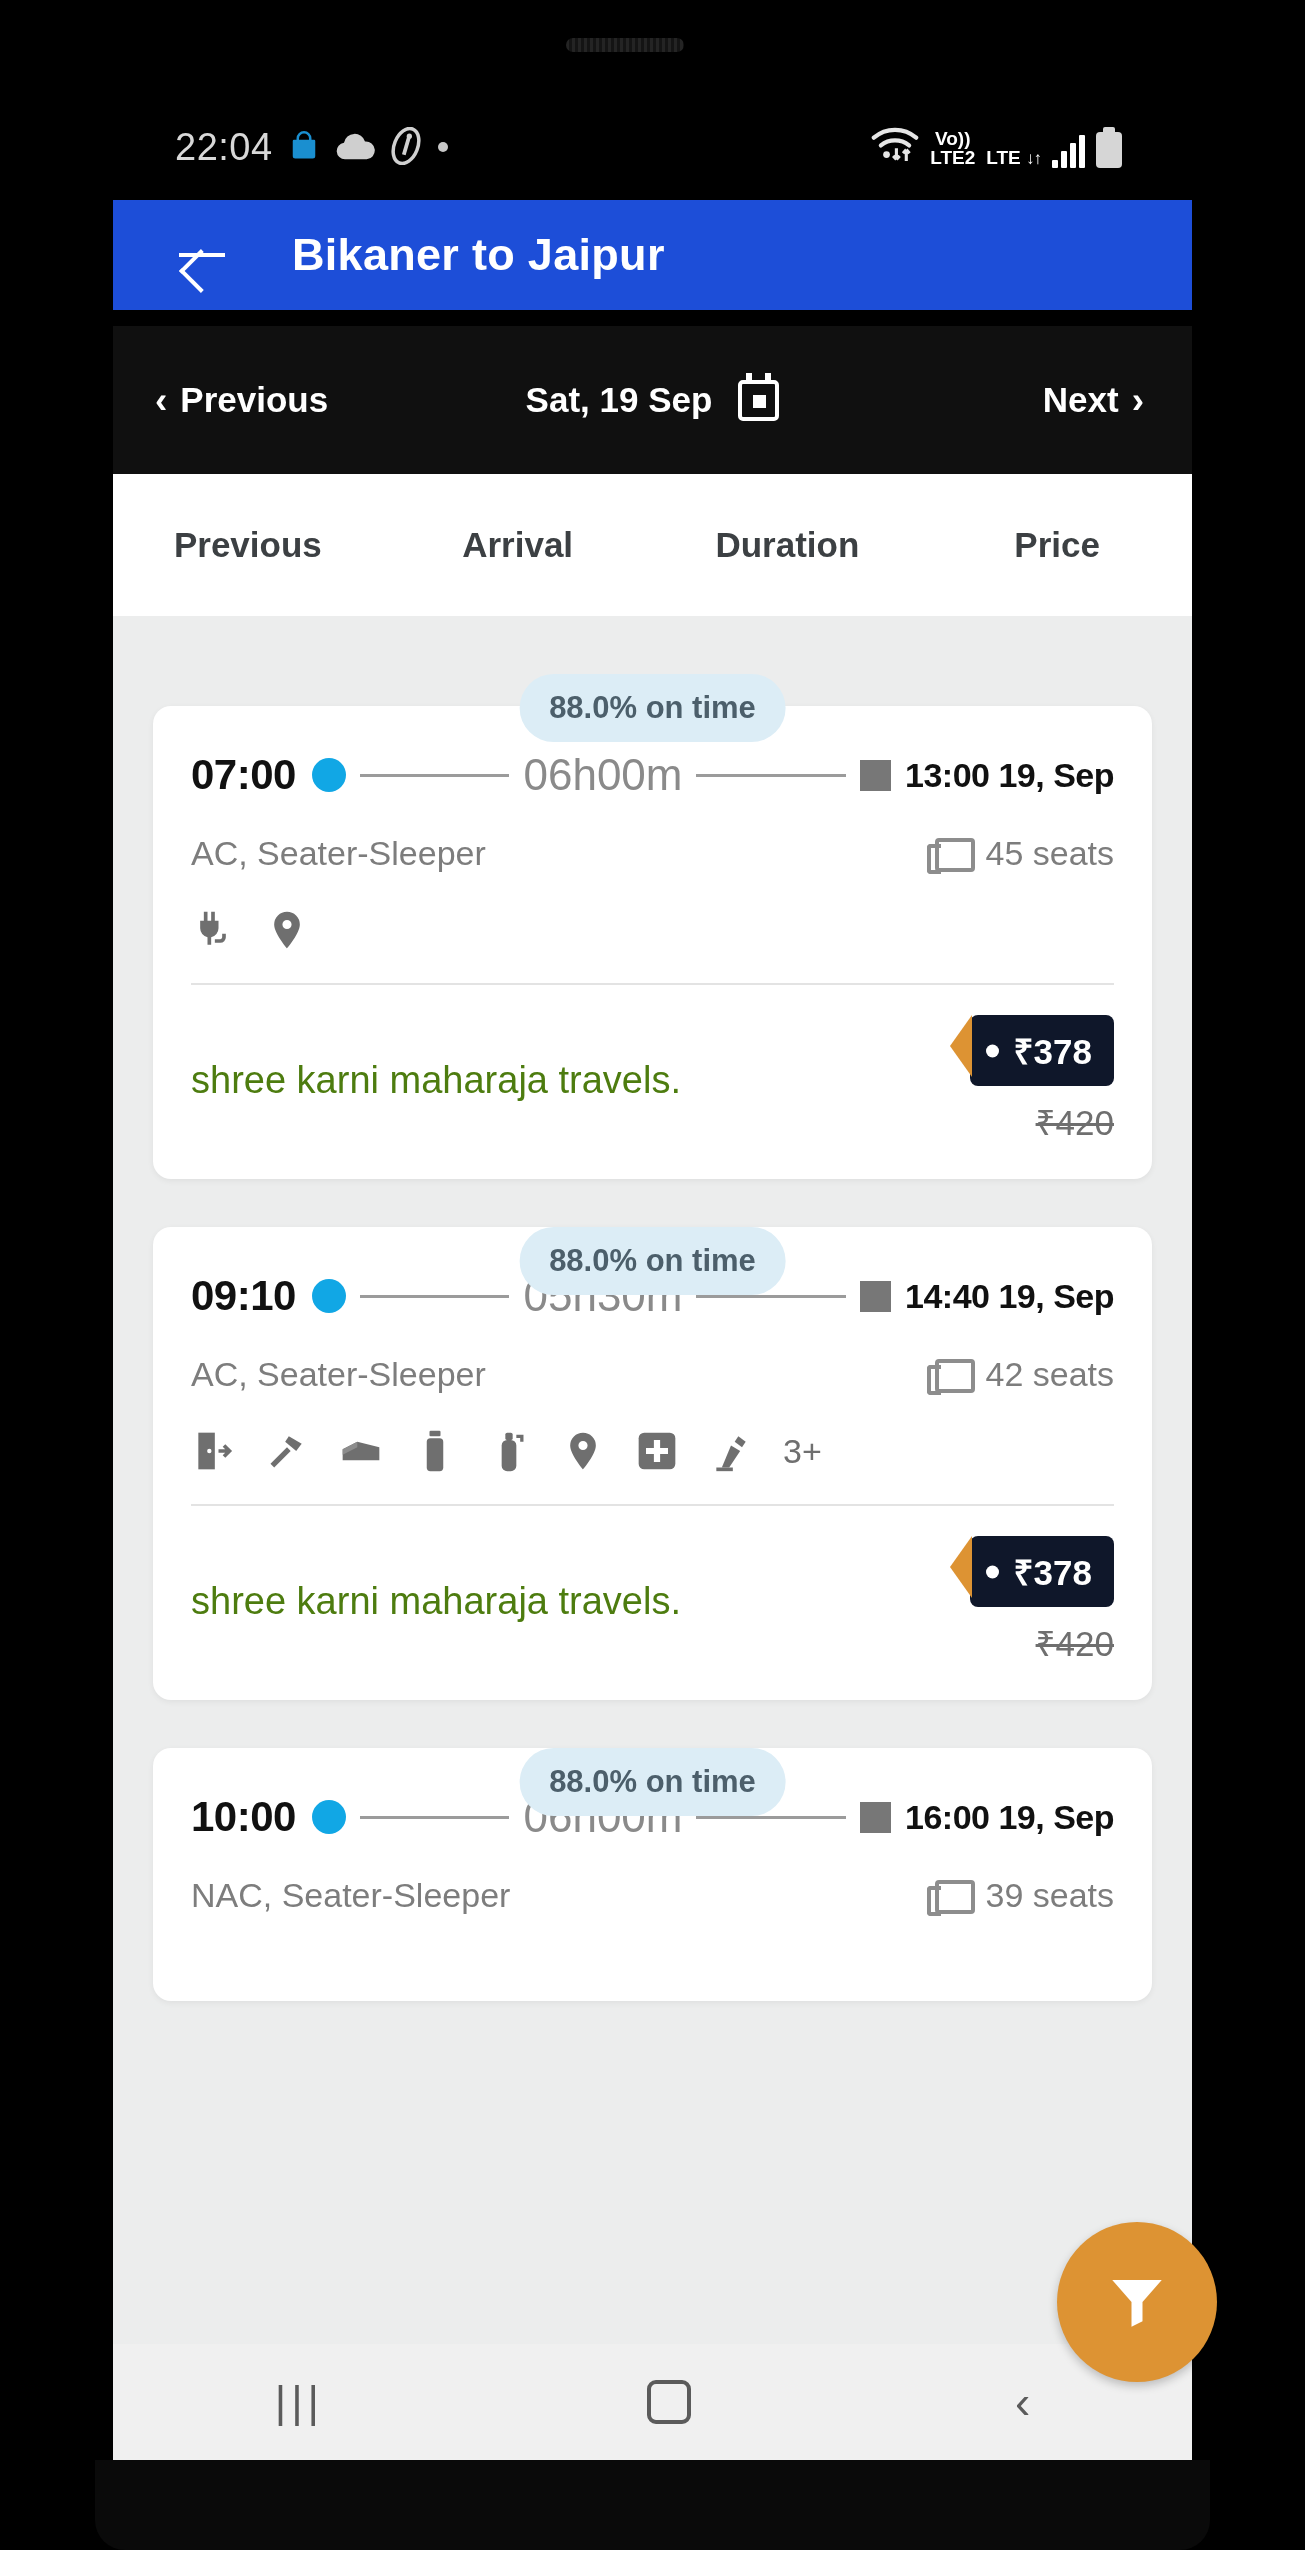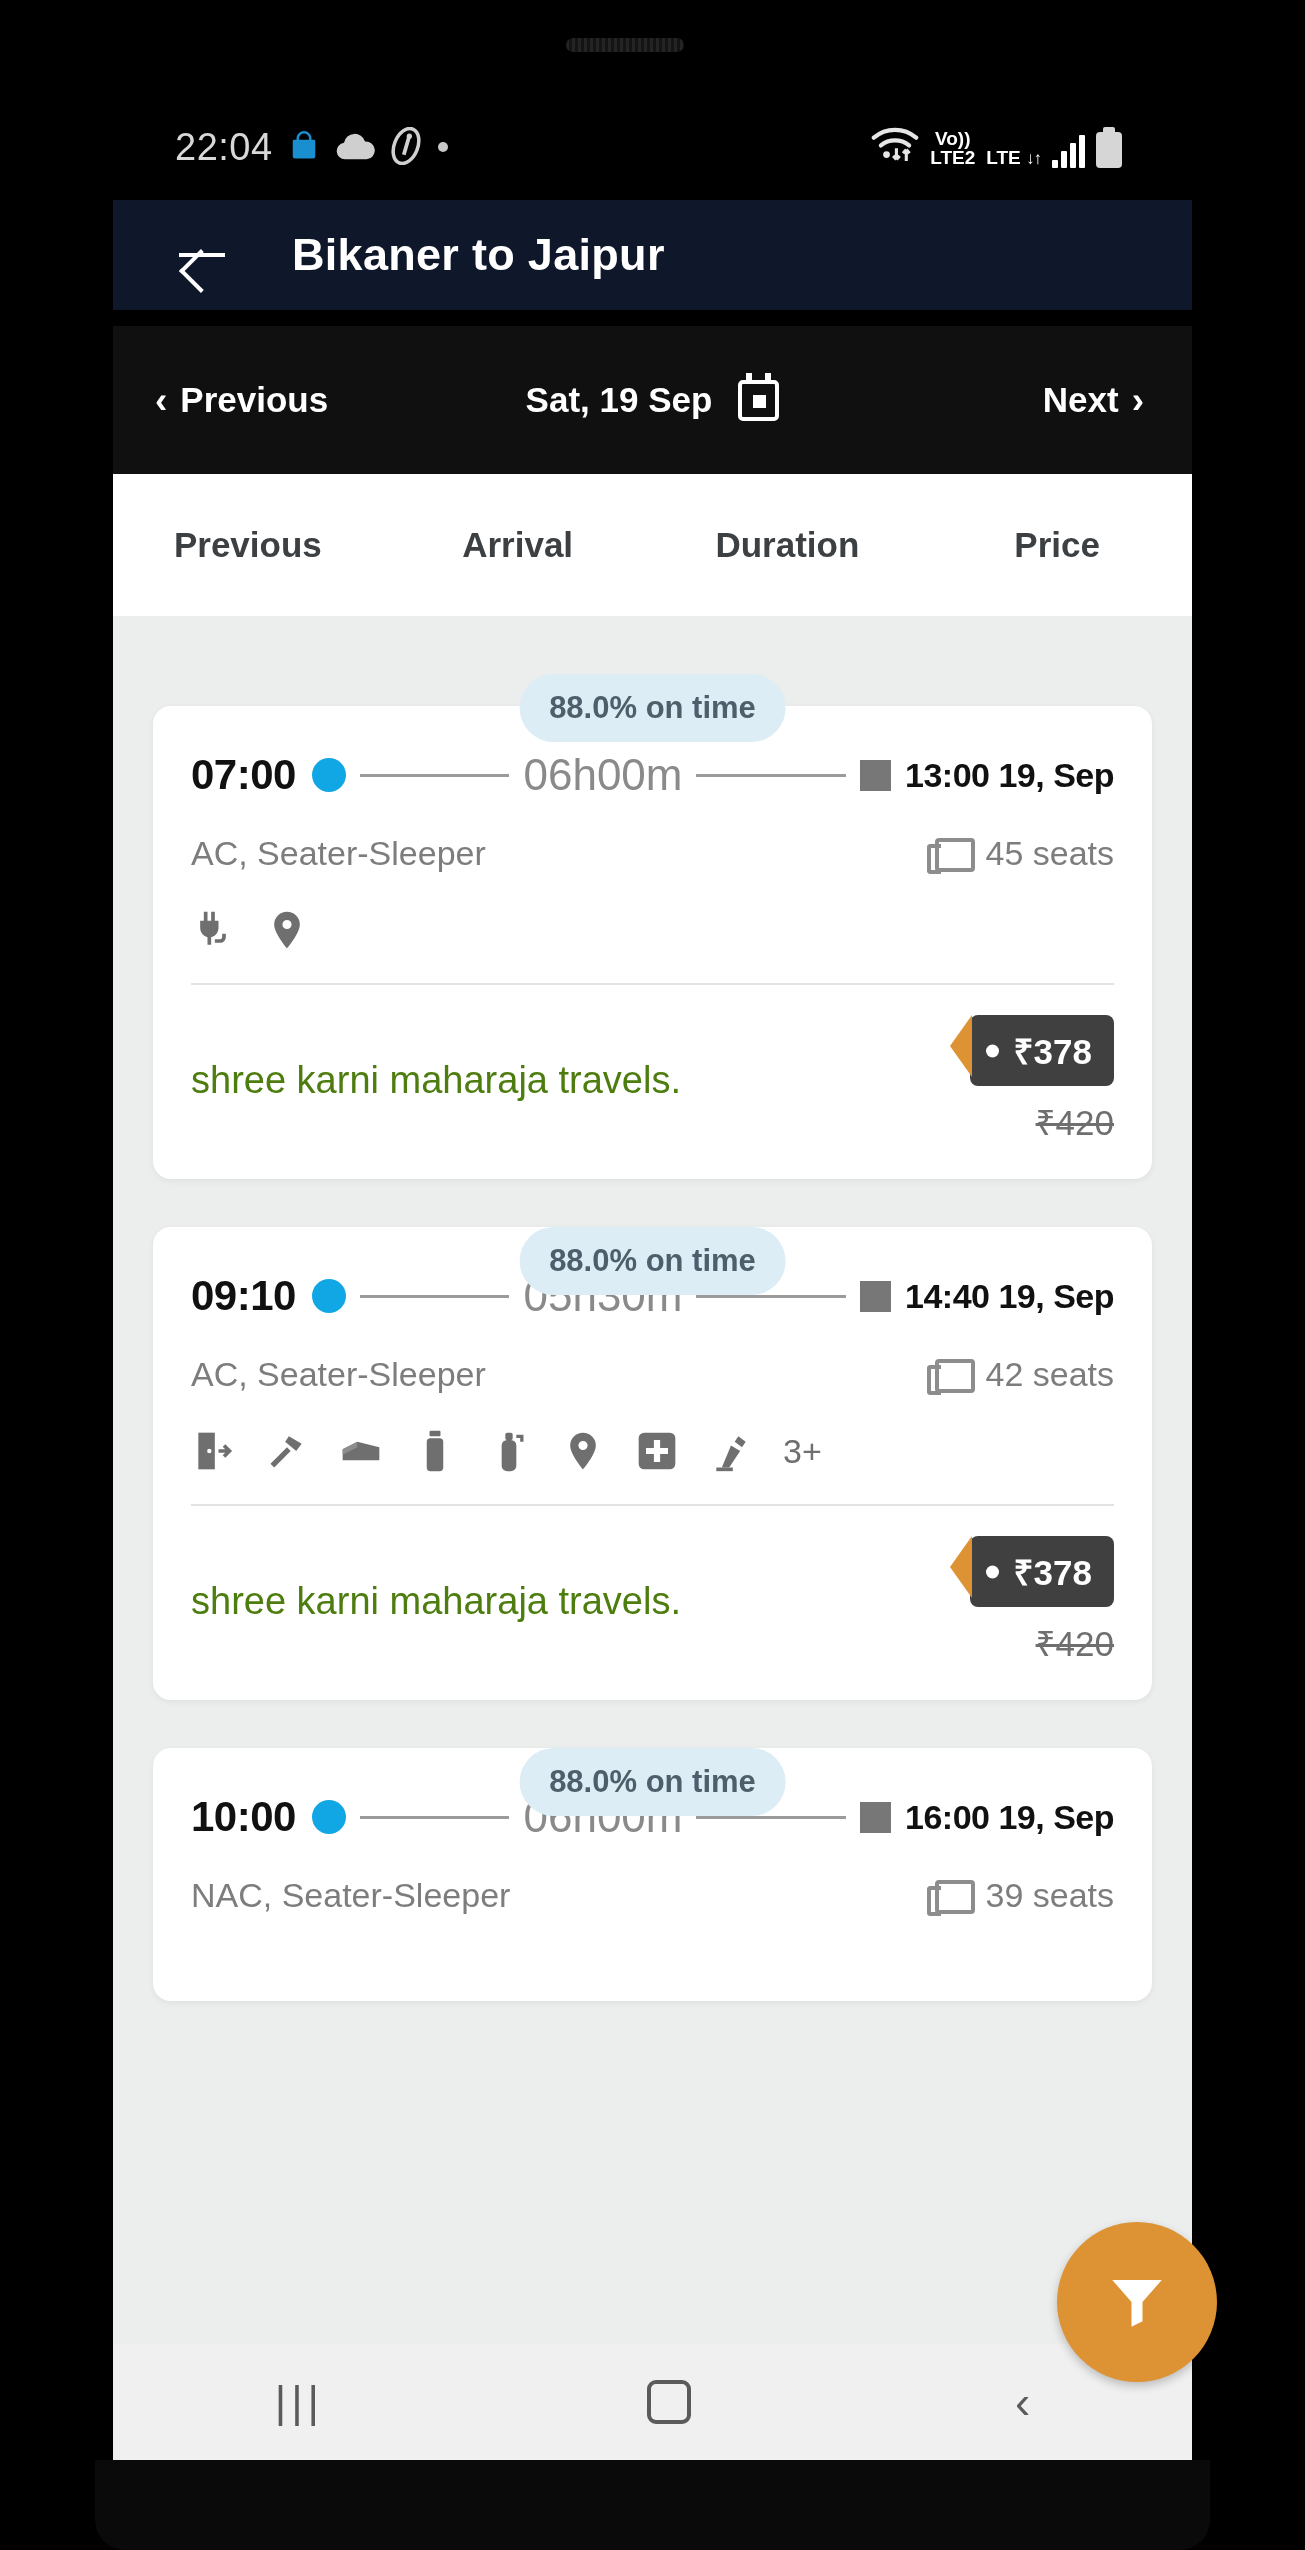--- a/index.html
+++ b/index.html
@@ -25,21 +25,21 @@
   .arrows { font-size:17px; letter-spacing:-1px; }
   .bars { display:flex; align-items:flex-end; gap:3px; height:32px; }
   .bars i { width:6px; background:#fff; border-radius:1px; display:block; }
   .battery { width:26px; height:36px; border:0; background:#d6d6d6;
              border-radius:4px; position:relative; }
   .battery:before { content:""; position:absolute; left:7px; top:-5px; width:12px; height:5px;
                     background:#d6d6d6; border-radius:2px 2px 0 0; }
 
   
   .appbar { position:absolute; left:113px; top:200px; width:1079px; height:110px;
-            background:#0f172a; display:flex; align-items:center; }
+            background:#1d4ed8; display:flex; align-items:center; }
   .back-arrow { margin-left:60px; width:58px; height:58px; position:relative; }
   .back-arrow:before { content:""; position:absolute; left:6px; top:27px; width:46px; height:4px; background:#fff; }
   .back-arrow:after { content:""; position:absolute; left:6px; top:14px; width:27px; height:27px;
                       border-left:4px solid #fff; border-bottom:4px solid #fff; transform:rotate(45deg);
                       transform-origin:0 100%; }
   .appbar-title { margin-left:61px; color:#fff; font-size:45px; font-weight:bold; letter-spacing:0.3px; }
 
   
   .datebar { position:absolute; left:113px; top:326px; width:1079px; height:148px;
              background:#101010; display:flex; align-items:center; }
@@ -94,21 +94,21 @@
   .amen { width:44px; height:44px; color:#6f6f6f; flex:0 0 auto; }
   .amen svg { width:100%; height:100%; display:block; fill:#6f6f6f; }
   .amen-more { color:#6f6f6f; font-size:34px; }
 
   .divider { height:2px; background:#e3e3e3; margin:22px 0 0 0; }
 
   .row-op { display:flex; align-items:center; justify-content:space-between; padding-top:30px;
             position:relative; min-height:104px; }
   .op-name { color:#4d7c0f; font-size:38px; }
   .price-box { text-align:right; position:relative; }
-  .tag { background:#404040; color:#fff; font-size:35px; font-weight:bold;
+  .tag { background:#0f172a; color:#fff; font-size:35px; font-weight:bold;
          padding:12px 22px 12px 44px; border-radius:8px; position:relative; display:inline-block; }
   .tag:before { content:""; position:absolute; left:-20px; top:0; width:0; height:0;
                 border-top:31px solid transparent; border-bottom:31px solid transparent;
                 border-right:22px solid #dd9333; }
   .tag-dot { position:absolute; left:16px; top:50%; transform:translateY(-50%);
              width:13px; height:13px; background:#fff; border-radius:50%; }
   .strike { color:#6f6f6f; font-size:35px; text-decoration:line-through; margin-top:12px; text-align:right; }
 
   
   .fab { position:absolute; right:88px; bottom:168px; width:160px; height:160px; border-radius:50%;

